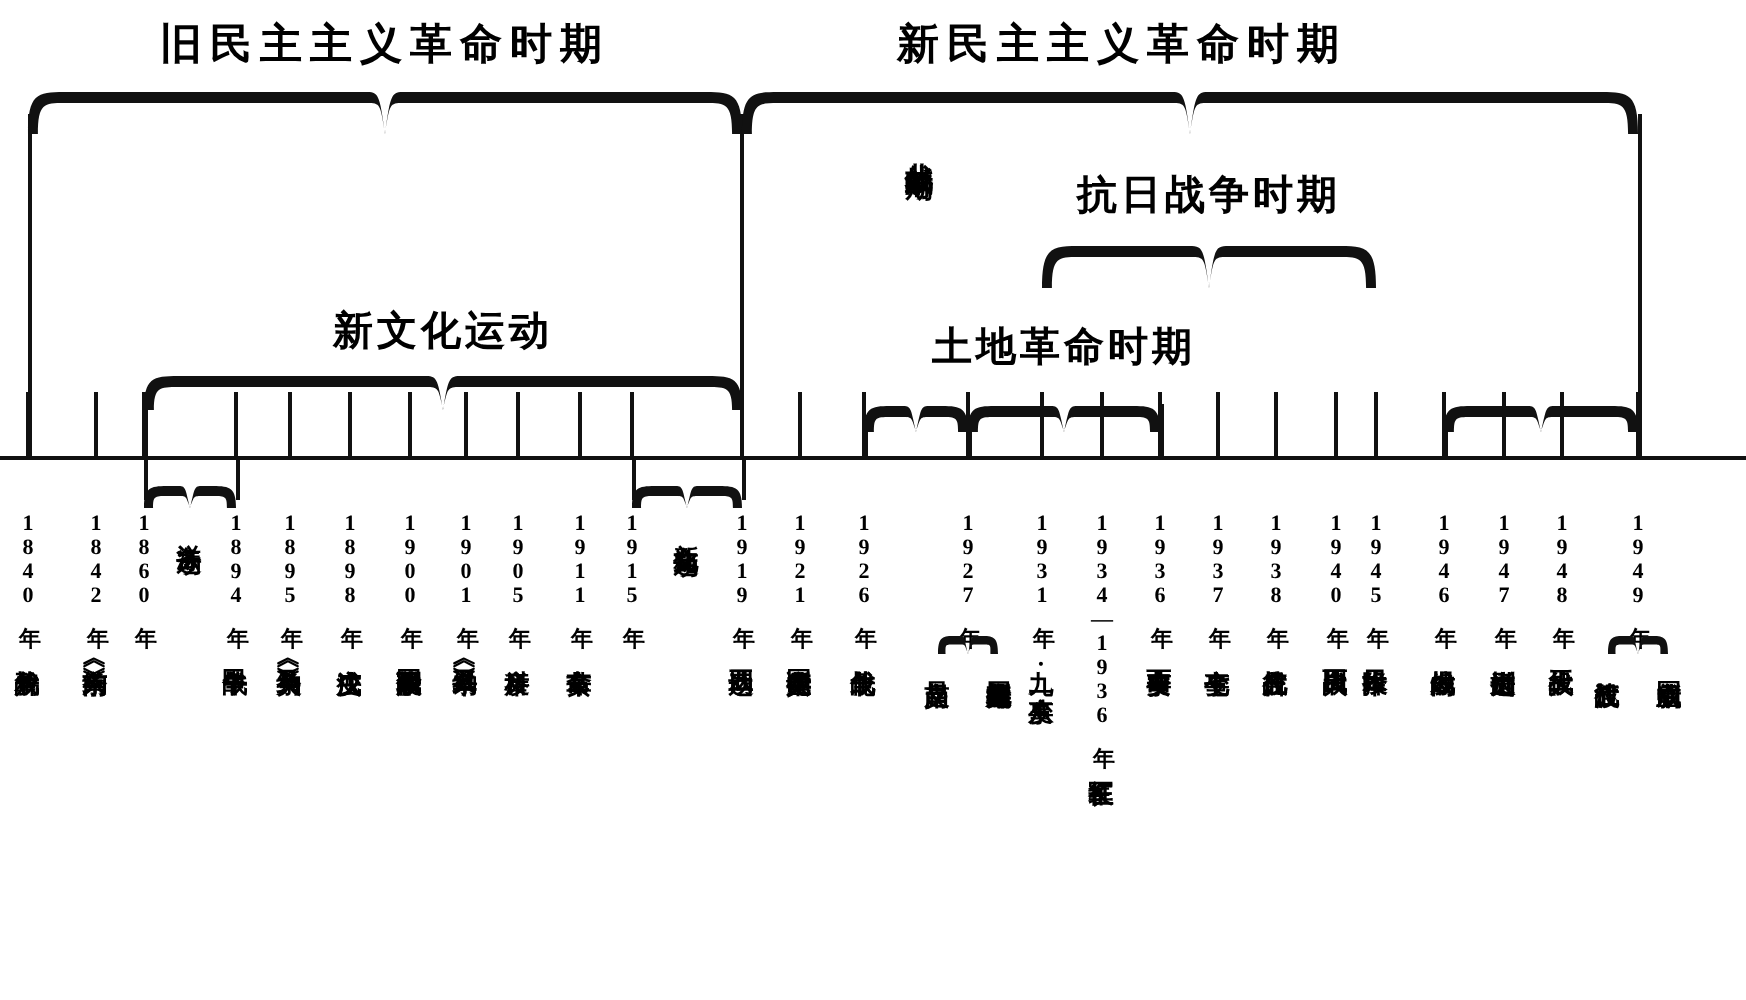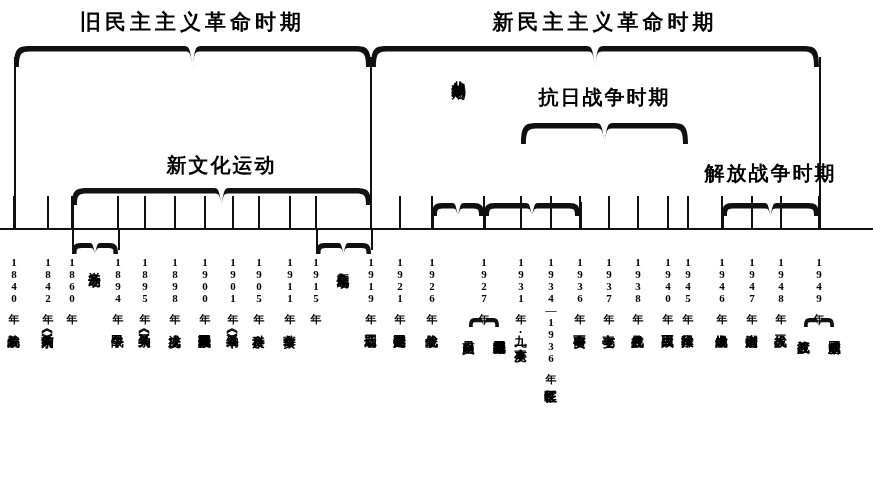--- a/index.html
+++ b/index.html
@@ -88,45 +88,45 @@
     <svg class="brace" width="365" height="28" viewBox="0 0 365 28" style="left: 10px; top: 45px;">
       <path d="M 4 22 C 4 2, 8.5 1, 22 1 L 172.6 1 C 179.26 1, 179.75 1.5, 182.5 22 C 185.25 1.5, 185.74 1, 192.4 1 L 343 1 C 356.5 1, 361 2, 361 22 L 356.05 22 C 356.05 6.775, 352.9 6.5, 343 6.5 L 191.5 6.5 C 184.66 6.5, 184.975 7.050000000000001, 182.5 21.5 C 180.025 7.050000000000001, 180.34 6.5, 173.5 6.5 L 22 6.5 C 12.1 6.5, 8.95 6.775, 8.95 22 Z"></path>
     </svg>
     <div class="axis-line" style="left: 14px; top: 57px; width: 1.6px; height: 171px;"></div>
     <div class="axis-line" style="left: 370px; top: 57px; width: 1.6px; height: 171px;"></div>
     <div class="period-title title-main" style="left: 192.5px; top: 8px;">旧民主主义革命时期</div>
     <svg class="brace" width="456" height="28" viewBox="0 0 456 28" style="left: 367px; top: 45px;">
       <path d="M 4 22 C 4 2, 8.5 1, 22 1 L 218.1 1 C 224.76 1, 225.25 1.5, 228 22 C 230.75 1.5, 231.24 1, 237.9 1 L 434 1 C 447.5 1, 452 2, 452 22 L 447.05 22 C 447.05 6.775, 443.9 6.5, 434 6.5 L 237 6.5 C 230.16 6.5, 230.475 7.050000000000001, 228 21.5 C 225.525 7.050000000000001, 225.84 6.5, 219 6.5 L 22 6.5 C 12.1 6.5, 8.95 6.775, 8.95 22 Z"></path>
     </svg>
     <div class="axis-line" style="left: 819px; top: 57px; width: 1.6px; height: 171px;"></div>
-    <div class="period-title title-main" style="left: 605px; top: 8px; text-align: right;">新民主主义革命时期</div>
+    <div class="period-title title-main" style="left: 561px; top: 8px; text-align: right;">新民主主义革命时期</div>
     <svg class="brace" width="307" height="24" viewBox="0 0 307 24" style="left: 68px; top: 187px;">
       <path d="M 4 18 C 4 2, 8.274999999999999 1, 21.099999999999998 1 L 144.095 1 C 150.422 1, 150.75 1.5, 153.5 18 C 156.25 1.5, 156.578 1, 162.905 1 L 285.9 1 C 298.725 1, 303 2, 303 18 L 298.05 18 C 298.05 6.775, 295.305 6.5, 285.9 6.5 L 162.05 6.5 C 155.552 6.5, 155.975 7.050000000000001, 153.5 17.5 C 151.025 7.050000000000001, 151.448 6.5, 144.95 6.5 L 21.099999999999998 6.5 C 11.695 6.5, 8.95 6.775, 8.95 18 Z"></path>
     </svg>
     <div class="axis-line" style="left: 72px; top: 196px; width: 1.6px; height: 32px;"></div>
     <div class="period-title title-sub" style="left: 221.5px; top: 152px;">新文化运动</div>
     <svg class="brace" width="60" height="20" viewBox="0 0 60 20" style="left: 428px; top: 202px;">
       <path d="M 4 14 C 4 2, 7.25 1, 17 1 L 22.85 1 C 27.66 1, 27.25 1.5, 30 14 C 32.75 1.5, 32.34 1, 37.15 1 L 43 1 C 52.75 1, 56 2, 56 14 L 51.05 14 C 51.05 6.775, 50.15 6.5, 43 6.5 L 36.5 6.5 C 31.56 6.5, 32.475 7.050000000000001, 30 13.5 C 27.525 7.050000000000001, 28.44 6.5, 23.5 6.5 L 17 6.5 C 9.850000000000001 6.5, 8.95 6.775, 8.95 14 Z"></path>
     </svg>
     <div class="axis-line" style="left: 432px; top: 210px; width: 1.6px; height: 18px;"></div>
     <div class="vlabel vlabel-period" style="left: 451px; top: 70px;">北伐战争时期</div>
     <svg class="brace" width="104" height="20" viewBox="0 0 104 20" style="left: 480px; top: 202px;">
       <path d="M 4 14 C 4 2, 7.324999999999999 1, 17.299999999999997 1 L 44.685 1 C 49.606 1, 49.25 1.5, 52 14 C 54.75 1.5, 54.394 1, 59.315 1 L 86.7 1 C 96.675 1, 100 2, 100 14 L 95.05 14 C 95.05 6.775, 94.015 6.5, 86.7 6.5 L 58.65 6.5 C 53.596 6.5, 54.475 7.050000000000001, 52 13.5 C 49.525 7.050000000000001, 50.404 6.5, 45.35 6.5 L 17.299999999999997 6.5 C 9.985 6.5, 8.95 6.775, 8.95 14 Z"></path>
     </svg>
     <div class="axis-line" style="left: 484px; top: 210px; width: 1.6px; height: 18px;"></div>
     <div class="axis-line" style="left: 580px; top: 202px; width: 1.6px; height: 26px;"></div>
+    <div class="period-title title-sub" style="left: 532px; top: 160px;">土地革命时期</div>
     <svg class="brace" width="175" height="28" viewBox="0 0 175 28" style="left: 517px; top: 122px;">
       <path d="M 4 22 C 4 2, 8.5 1, 22 1 L 77.6 1 C 84.26 1, 84.75 1.5, 87.5 22 C 90.25 1.5, 90.74 1, 97.4 1 L 153 1 C 166.5 1, 171 2, 171 22 L 166.05 22 C 166.05 6.775, 162.9 6.5, 153 6.5 L 96.5 6.5 C 89.66 6.5, 89.975 7.050000000000001, 87.5 21.5 C 85.025 7.050000000000001, 85.34 6.5, 78.5 6.5 L 22 6.5 C 12.1 6.5, 8.95 6.775, 8.95 22 Z"></path>
     </svg>
     <div class="period-title title-sub" style="left: 604.5px; top: 84px;">抗日战争时期</div>
     <svg class="brace" width="105" height="20" viewBox="0 0 105 20" style="left: 718px; top: 202px;">
       <path d="M 4 14 C 4 2, 7.324999999999999 1, 17.299999999999997 1 L 45.185 1 C 50.106 1, 49.75 1.5, 52.5 14 C 55.25 1.5, 54.894 1, 59.815 1 L 87.7 1 C 97.675 1, 101 2, 101 14 L 96.05 14 C 96.05 6.775, 95.015 6.5, 87.7 6.5 L 59.15 6.5 C 54.096 6.5, 54.975 7.050000000000001, 52.5 13.5 C 50.025 7.050000000000001, 50.904 6.5, 45.85 6.5 L 17.299999999999997 6.5 C 9.985 6.5, 8.95 6.775, 8.95 14 Z"></path>
     </svg>
     <div class="axis-line" style="left: 722px; top: 210px; width: 1.6px; height: 18px;"></div>
-    <div class="period-title title-sub" style="left: 770.5px; top: 160px;">解放战争时期</div>
     <div class="axis-line" style="left: 72px; top: 228px; width: 1.6px; height: 22px;"></div>
     <div class="axis-line" style="left: 118px; top: 228px; width: 1.6px; height: 22px;"></div>
     <svg class="brace" width="54" height="18" viewBox="0 0 54 18" style="left: 68px; top: 242px;">
       <path d="M 4 12 C 4 2, 6.85 1, 15.399999999999999 1 L 20.73 1 C 24.948 1, 24.48 1.5, 27 12 C 29.52 1.5, 29.052 1, 33.269999999999996 1 L 38.6 1 C 47.15 1, 50 2, 50 12 L 45.464 12 C 45.464 6.292000000000001, 44.87 6.04, 38.6 6.04 L 32.7 6.04 C 28.368 6.04, 29.268 6.5440000000000005, 27 11.5 C 24.732 6.5440000000000005, 25.632 6.04, 21.3 6.04 L 15.399999999999999 6.04 C 9.129999999999999 6.04, 8.536000000000001 6.292000000000001, 8.536000000000001 12 Z"></path>
     </svg>
     <div class="vlabel vlabel-under" style="left: 88px; top: 262px;">洋务运动</div>
     <div class="axis-line" style="left: 316px; top: 228px; width: 1.6px; height: 22px;"></div>
     <div class="axis-line" style="left: 371px; top: 228px; width: 1.6px; height: 22px;"></div>
     <svg class="brace" width="63" height="18" viewBox="0 0 63 18" style="left: 312px; top: 242px;">
       <path d="M 4 12 C 4 2, 6.85 1, 15.399999999999999 1 L 25.23 1 C 29.448 1, 28.98 1.5, 31.5 12 C 34.02 1.5, 33.552 1, 37.769999999999996 1 L 47.6 1 C 56.15 1, 59 2, 59 12 L 54.464 12 C 54.464 6.292000000000001, 53.87 6.04, 47.6 6.04 L 37.2 6.04 C 32.868 6.04, 33.768 6.5440000000000005, 31.5 11.5 C 29.232 6.5440000000000005, 30.132 6.04, 25.8 6.04 L 15.399999999999999 6.04 C 9.129999999999999 6.04, 8.536000000000001 6.292000000000001, 8.536000000000001 12 Z"></path>

